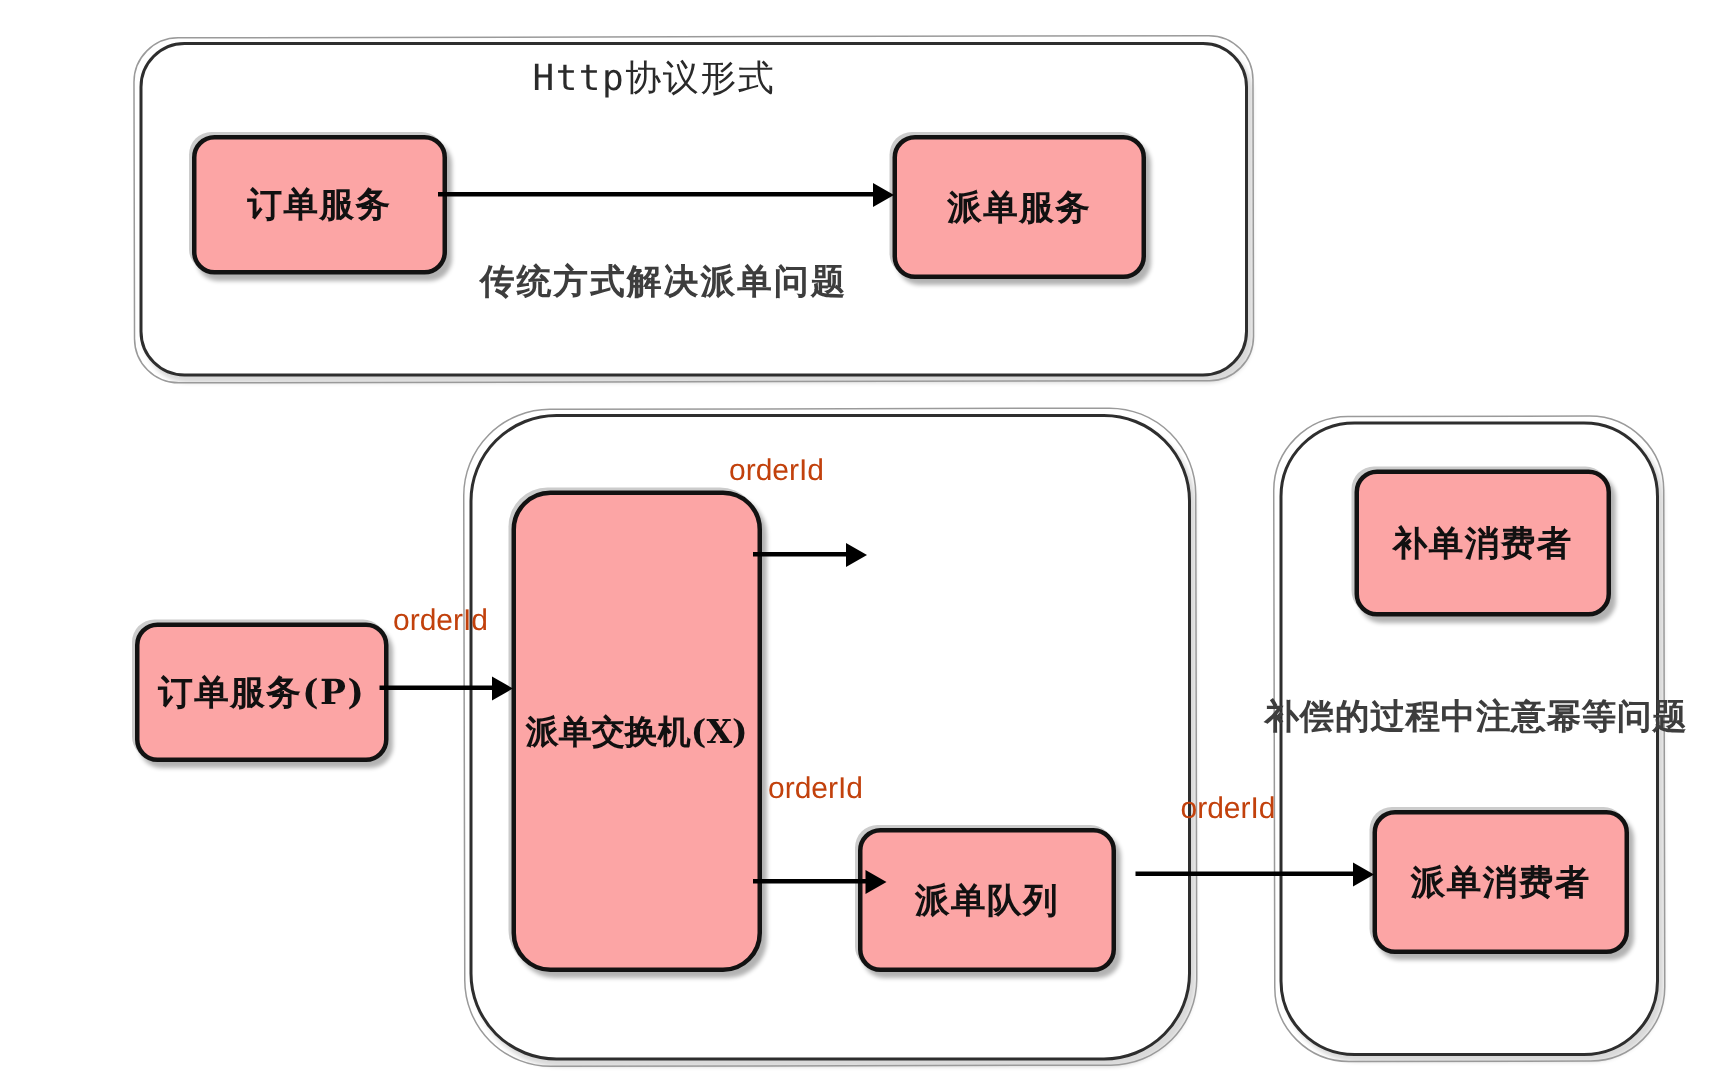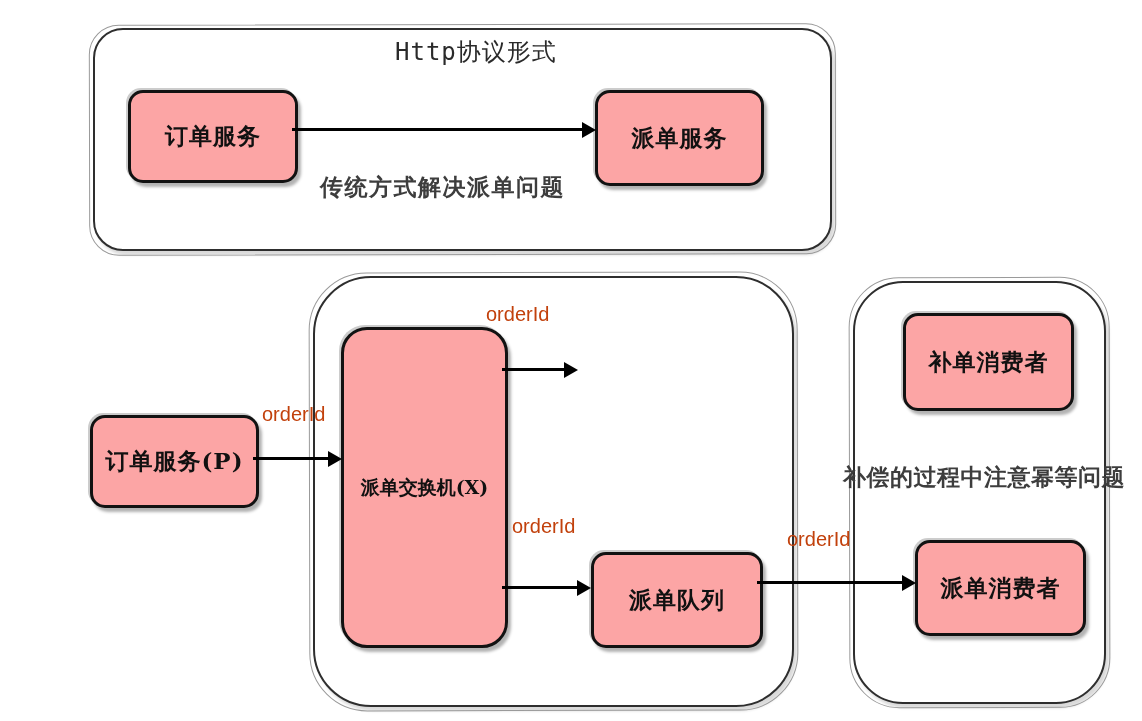--- a/index.html
+++ b/index.html
@@ -23,21 +23,21 @@
 
   
   .node {
     position:absolute; background:#fca5a5;
     border:3px solid #121212; border-radius:15px;
     display:flex; align-items:center; justify-content:center;
     font-size:23px; font-weight:bold; color:#111111;
     letter-spacing:1px; white-space:nowrap; z-index:3;
     box-shadow:-2px -2px 0 0 #cccccc, 3px 4px 3px rgba(0,0,0,0.30);
   }
-  .node-exchange { font-size:19px; letter-spacing:0; border-radius:26px; }
+  .node-exchange { font-size:22px; letter-spacing:0; border-radius:26px; }
 
   
   .arrow { position:absolute; height:3px; background:#000000; z-index:4; }
   .arrow::after {
     content:""; position:absolute; right:-13px; top:50%;
     transform:translateY(-50%); width:0; height:0;
     border-left:14px solid #000000;
     border-top:8px solid transparent;
     border-bottom:8px solid transparent;
   }
@@ -60,21 +60,21 @@
     font-size:23px; color:#3d3d3d; letter-spacing:1.5px; white-space:nowrap;
   }
 </style>
 </head>
 <body>
 
 <div class="canvas">
 
   <div class="group" style="left:93px; top:28px; width:735px; height:219px; border-radius:30px;"></div>
 
-  <div class="group-title" style="left:355px; top:36px;margin-left:40px;">Http协议形式</div>
+  <div class="group-title" style="left:355px; top:36px;">Http协议形式</div>
 
   <div class="node" style="left:128px; top:90px; width:164px; height:87px;">
     <span>订单服务</span>
   </div>
 
   <div class="node" style="left:595px; top:90px; width:163px; height:90px;justify-content:center;">
     <span>派单服务</span>
   </div>
 
   <div class="arrow" style="left:292px; top:128px; width:291px;"></div>
@@ -85,21 +85,21 @@
     <span>订单服务(P)</span>
   </div>
 
   <div class="group" style="left:313px; top:276px; width:477px; height:427px; border-radius:58px;"></div>
 
   <div class="node node-exchange" style="left:341px; top:327px; width:161px; height:315px;">
     <span>派单交换机(X)</span>
   </div>
 
 
-  <div class="node" style="left:591px; top:552px; width:166px; height:90px;">
+  <div class="node" style="left:572px; top:552px; width:166px; height:90px;">
     <span>派单队列</span>
   </div>
 
   <div class="group" style="left:853px; top:281px; width:249px; height:419px; border-radius:50px;"></div>
 
   <div class="node" style="left:903px; top:313px; width:165px; height:92px;">
     <span>补单消费者</span>
   </div>
 
   <div class="node" style="left:915px; top:540px; width:165px; height:90px;">

